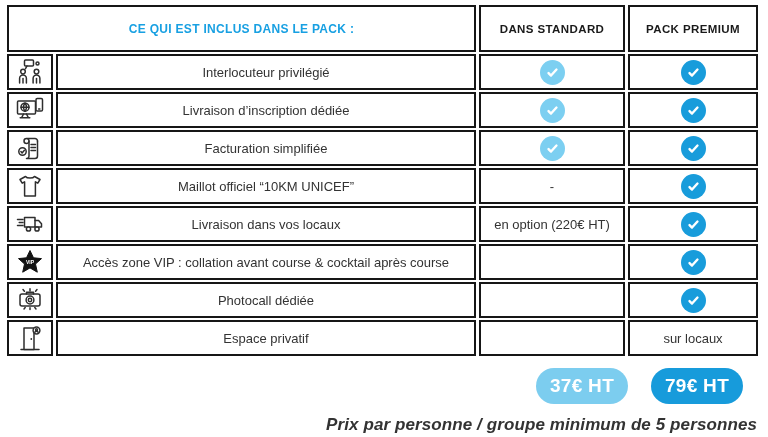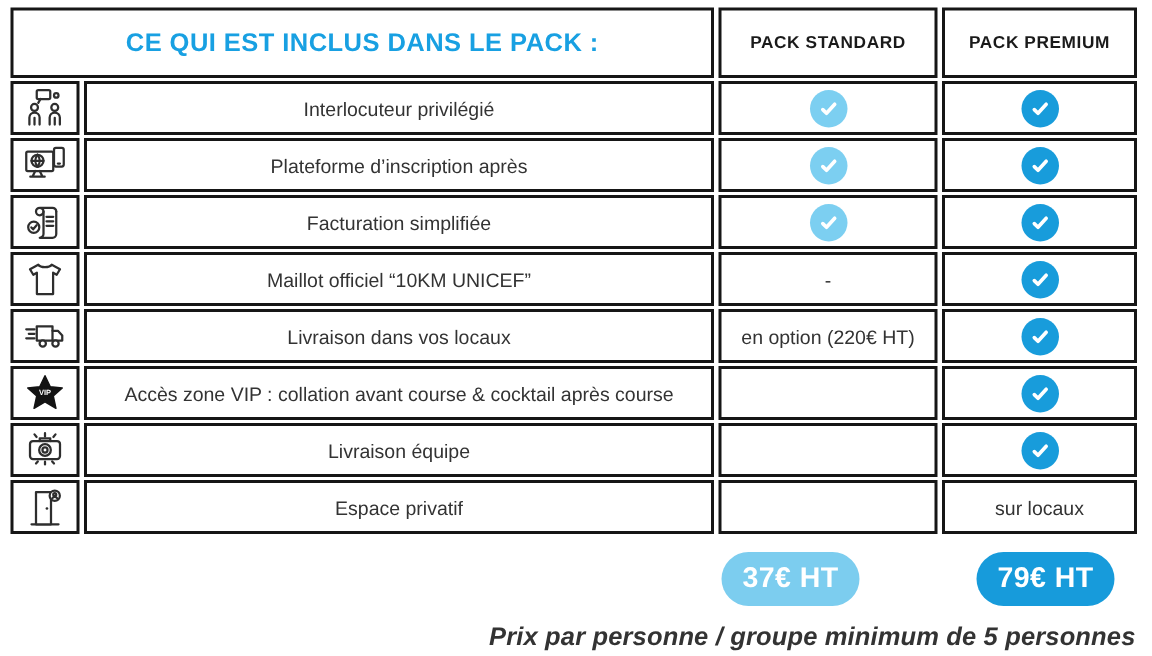--- a/index.html
+++ b/index.html
@@ -20,21 +20,21 @@
   .cell{
     box-sizing:border-box;
     border:2px solid #161616;
     background:#fff;
     display:flex;align-items:center;justify-content:center;
     text-align:center;
   }
   .title-cell{grid-column:1 / 3;}
   .title-cell span{
     color:var(--header-text,#18A0E2);
-    font-weight:bold;font-size:17px;letter-spacing:.3px;
+    font-weight:bold;font-size:12px;letter-spacing:.3px;
   }
   .col-head span{
     color:#1a1a1a;font-weight:bold;font-size:11.5px;letter-spacing:.4px;
   }
   .label-cell{font-size:13px;color:#333;padding:0 8px;}
   .value-cell{font-size:13px;color:#333;}
   .icon-cell{padding:2px;}
   .icon{display:flex;align-items:center;justify-content:center;width:28px;height:28px;}
   .icon svg{width:28px;height:28px;}
   .check{
@@ -42,38 +42,38 @@
     display:flex;align-items:center;justify-content:center;
   }
   .check svg{width:17px;height:17px;}
   .check.standard{background:var(--check-standard,#7CCFF1);}
   .check.premium{background:var(--check-premium,#189CDB);}
   .pill{
     position:absolute;top:368px;width:92px;height:36px;
     border-radius:18px;color:#fff;font-weight:bold;font-size:19px;
     display:flex;align-items:center;justify-content:center;letter-spacing:.3px;
   }
-  .pill-standard{left:481px;background:var(--pill-standard,#7CCDEF);}
+  .pill-standard{left:536px;background:var(--pill-standard,#7CCDEF);}
   .pill-premium{left:651px;background:var(--pill-premium,#179BDB);}
   .note{
     position:absolute;right:11px;top:415px;
     font-size:17px;font-style:italic;font-weight:600;color:#333;
     letter-spacing:.1px;
   }
 </style>
 </head>
 <body>
 
 <div class="page" style="--header-text: #18A0E2; --check-standard: #7CCFF1; --check-premium: #189CDB; --pill-standard: #7CCDEF; --pill-premium: #179BDB;">
   <div class="grid" id="grid">
     <div class="cell title-cell">
       <span>CE QUI EST INCLUS DANS LE PACK :</span>
     </div>
     <div class="cell col-head">
-      <span>PACK STANDARD</span>
+      <span>DANS STANDARD</span>
     </div>
     <div class="cell col-head">
       <span>PACK PREMIUM</span>
     </div>
 
   <div class="cell icon-cell">
         <span class="icon">
           <svg viewBox="0 0 28 28" fill="none" stroke="#2e2e2e" stroke-width="1.5" stroke-linecap="round" stroke-linejoin="round">
     <rect x="8.5" y="2" width="9" height="6" rx="1"></rect>
             <path d="M11 8 L9.5 10.6"></path>
@@ -109,21 +109,21 @@
     <circle cx="9" cy="11.2" r="4"></circle>
             <path d="M5 11.2 h8"></path>
     <path d="M9 7.2 c-1.9 2.4 -1.9 5.6 0 8"></path>
             <path d="M9 7.2 c1.9 2.4 1.9 5.6 0 8"></path>
     <path d="M7.5 18 l-1.8 3.6 M10.5 18 l1.8 3.6 M4.2 21.8 h9.6"></path>
     <rect x="20" y="2.5" width="6.5" height="12.5" rx="1.3" fill="#fff"></rect>
             <path d="M22.6 13 h1.3"></path>
   </svg>
         </span>
       </div>
-      <div class="cell label-cell">Plateforme d’inscription après</div>
+      <div class="cell label-cell">Livraison d’inscription dédiée</div>
       <div class="cell value-cell">
         <span class="check standard">
           <svg viewBox="0 0 24 24">
             <path d="M6.4 12.8 l3.5 3.5 L17.6 7.8" fill="none" stroke="#fff" stroke-width="3.4" stroke-linecap="round" stroke-linejoin="round"></path>
           </svg>
         </span>
       </div>
       <div class="cell value-cell">
         <span class="check premium">
           <svg viewBox="0 0 24 24">
@@ -219,21 +219,21 @@
           <svg viewBox="0 0 28 28" fill="none" stroke="#2e2e2e" stroke-width="1.5" stroke-linecap="round" stroke-linejoin="round">
     <path d="M7 3.6 l1.4 1.7 M14 2.8 v2.2 M21 3.6 l-1.4 1.7"></path>
     <rect x="4" y="8" width="20" height="12" rx="2"></rect>
     <path d="M10.5 8 V6.2 h7 V8"></path>
     <circle cx="14" cy="14" r="3.9"></circle>
             <circle cx="14" cy="14" r="1.7"></circle>
     <path d="M8 23 l1.2 -1.4 M14 23.6 v-1.8 M20 23 l-1.2 -1.4"></path>
   </svg>
         </span>
       </div>
-      <div class="cell label-cell">Livraison équipe</div>
+      <div class="cell label-cell">Photocall dédiée</div>
       <div class="cell value-cell"></div>
       <div class="cell value-cell">
         <span class="check premium">
           <svg viewBox="0 0 24 24">
             <path d="M6.4 12.8 l3.5 3.5 L17.6 7.8" fill="none" stroke="#fff" stroke-width="3.4" stroke-linecap="round" stroke-linejoin="round"></path>
           </svg>
         </span>
       </div>
       <div class="cell icon-cell">
         <span class="icon">

